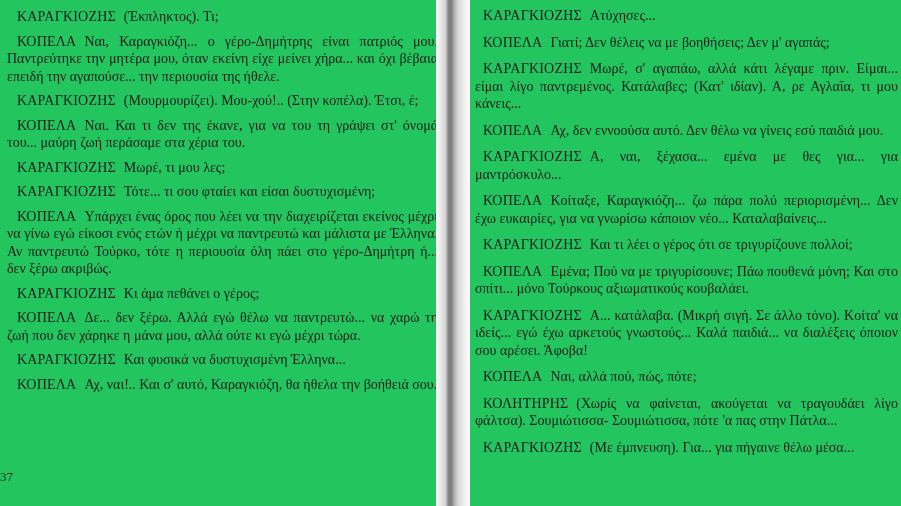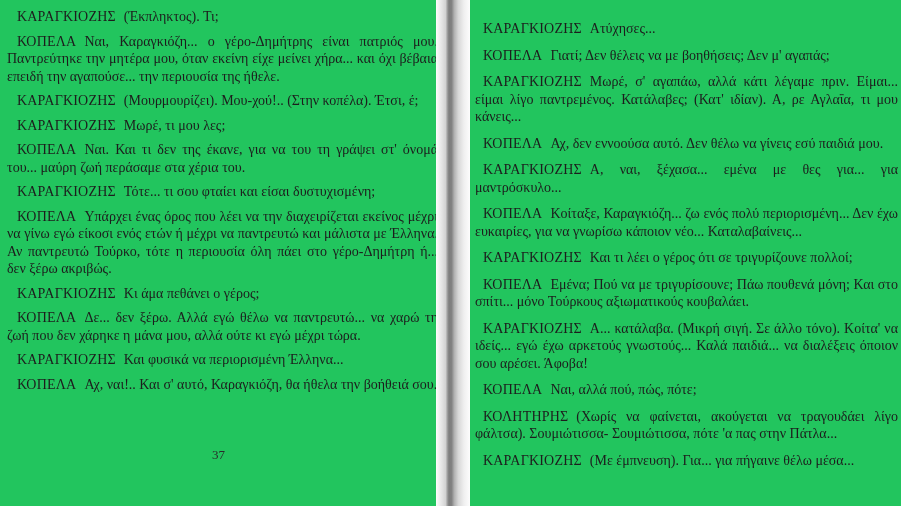--- a/index.html
+++ b/index.html
@@ -25,42 +25,42 @@
     box-sizing: border-box;
   }
   .page-left {
     left: 0;
     width: 444px;
     padding: 8px 6px 0 7px;
   }
   .page-right {
     left: 455px;
     width: 446px;
-    padding: 20px 3px 0 20px;
+    padding: 7px 3px 0 20px;
   }
   .dlg {
     margin: 0 0 7px 0;
     font-size: 14px;
     line-height: 17.5px;
     text-align: justify;
     text-indent: 10px;
   }
   .page-right .dlg {
     margin-bottom: 9px;
     text-indent: 8px;
   }
   .speaker {
     margin-right: 8px;
     letter-spacing: 0.2px;
   }
   .page-number {
     position: absolute;
-    top: 447px;
+    top: 469px;
     font-size: 13px;
-    text-align: center;
+    text-align: left;
     color: #2a2a2a;
   }
   .page-number.left {
     left: 0;
     width: 437px;
   }
   .page-number.right {
     left: 475px;
     width: 423px;
   }
@@ -86,39 +86,39 @@
 </head>
 <body>
 
 <div class="spread">
 
   <div class="page page-left">
     <div class="text-block" id="left-paragraphs">
         <p class="dlg"><span class="speaker">ΚΑΡΑΓΚΙΟΖΗΣ</span><span class="dialogue">(Έκπληκτος). Τι;</span></p>
         <p class="dlg"><span class="speaker">ΚΟΠΕΛΑ</span><span class="dialogue">Ναι, Καραγκιόζη... ο γέρο-Δημήτρης είναι πατριός μου. Παντρεύτηκε την μητέρα μου, όταν εκείνη είχε μείνει χήρα... και όχι βέβαια επειδή την αγαπούσε... την περιουσία της ήθελε.</span></p>
         <p class="dlg"><span class="speaker">ΚΑΡΑΓΚΙΟΖΗΣ</span><span class="dialogue">(Μουρμουρίζει). Μου-χού!.. (Στην κοπέλα). Έτσι, έ;</span></p>
+        <p class="dlg"><span class="speaker">ΚΟΠΕΛΑ</span><span class="dialogue">Ναι. Και τι δεν της έκανε, για να του τη γράψει στ' όνομά του... μαύρη ζωή περάσαμε στα χέρια του.</span></p>
         <p class="dlg"><span class="speaker">ΚΑΡΑΓΚΙΟΖΗΣ</span><span class="dialogue">Μωρέ, τι μου λες;</span></p>
-        <p class="dlg"><span class="speaker">ΚΟΠΕΛΑ</span><span class="dialogue">Ναι. Και τι δεν της έκανε, για να του τη γράψει στ' όνομά του... μαύρη ζωή περάσαμε στα χέρια του.</span></p>
         <p class="dlg"><span class="speaker">ΚΑΡΑΓΚΙΟΖΗΣ</span><span class="dialogue">Τότε... τι σου φταίει και είσαι δυστυχισμένη;</span></p>
         <p class="dlg"><span class="speaker">ΚΟΠΕΛΑ</span><span class="dialogue">Υπάρχει ένας όρος που λέει να την διαχειρίζεται εκείνος μέχρι να γίνω εγώ είκοσι ενός ετών ή μέχρι να παντρευτώ και μάλιστα με Έλληνα. Αν παντρευτώ Τούρκο, τότε η περιουσία όλη πάει στο γέρο-Δημήτρη ή... δεν ξέρω ακριβώς.</span></p>
         <p class="dlg"><span class="speaker">ΚΑΡΑΓΚΙΟΖΗΣ</span><span class="dialogue">Κι άμα πεθάνει ο γέρος;</span></p>
         <p class="dlg"><span class="speaker">ΚΟΠΕΛΑ</span><span class="dialogue">Δε... δεν ξέρω. Αλλά εγώ θέλω να παντρευτώ... να χαρώ τη ζωή που δεν χάρηκε η μάνα μου, αλλά ούτε κι εγώ μέχρι τώρα.</span></p>
-        <p class="dlg"><span class="speaker">ΚΑΡΑΓΚΙΟΖΗΣ</span><span class="dialogue">Και φυσικά να περιορισμένη Έλληνα...</span></p>
+        <p class="dlg"><span class="speaker">ΚΑΡΑΓΚΙΟΖΗΣ</span><span class="dialogue">Και φυσικά να δυστυχισμένη Έλληνα...</span></p>
         <p class="dlg"><span class="speaker">ΚΟΠΕΛΑ</span><span class="dialogue">Αχ, ναι!.. Και σ' αυτό, Καραγκιόζη, θα ήθελα την βοήθειά σου.</span></p>
       </div>
   </div>
 
   <div class="page page-right">
     <div class="text-block" id="right-paragraphs">
         <p class="dlg"><span class="speaker">ΚΑΡΑΓΚΙΟΖΗΣ</span><span class="dialogue">Ατύχησες...</span></p>
         <p class="dlg"><span class="speaker">ΚΟΠΕΛΑ</span><span class="dialogue">Γιατί; Δεν θέλεις να με βοηθήσεις; Δεν μ' αγαπάς;</span></p>
         <p class="dlg"><span class="speaker">ΚΑΡΑΓΚΙΟΖΗΣ</span><span class="dialogue">Μωρέ, σ' αγαπάω, αλλά κάτι λέγαμε πριν. Είμαι... είμαι λίγο παντρεμένος. Κατάλαβες; (Κατ' ιδίαν). Α, ρε Αγλαΐα, τι μου κάνεις...</span></p>
         <p class="dlg"><span class="speaker">ΚΟΠΕΛΑ</span><span class="dialogue">Αχ, δεν εννοούσα αυτό. Δεν θέλω να γίνεις εσύ παιδιά μου.</span></p>
         <p class="dlg"><span class="speaker">ΚΑΡΑΓΚΙΟΖΗΣ</span><span class="dialogue">Α, ναι, ξέχασα... εμένα με θες για... για μαντρόσκυλο...</span></p>
-        <p class="dlg"><span class="speaker">ΚΟΠΕΛΑ</span><span class="dialogue">Κοίταξε, Καραγκιόζη... ζω ενός πολύ περιορισμένη... Δεν έχω ευκαιρίες, για να γνωρίσω κάποιον νέο... Καταλαβαίνεις...</span></p>
+        <p class="dlg"><span class="speaker">ΚΟΠΕΛΑ</span><span class="dialogue">Κοίταξε, Καραγκιόζη... ζω πάρα πολύ περιορισμένη... Δεν έχω ευκαιρίες, για να γνωρίσω κάποιον νέο... Καταλαβαίνεις...</span></p>
         <p class="dlg"><span class="speaker">ΚΑΡΑΓΚΙΟΖΗΣ</span><span class="dialogue">Και τι λέει ο γέρος ότι σε τριγυρίζουνε πολλοί;</span></p>
         <p class="dlg"><span class="speaker">ΚΟΠΕΛΑ</span><span class="dialogue">Εμένα; Πού να με τριγυρίσουνε; Πάω πουθενά μόνη; Και στο σπίτι... μόνο Τούρκους αξιωματικούς κουβαλάει.</span></p>
         <p class="dlg"><span class="speaker">ΚΑΡΑΓΚΙΟΖΗΣ</span><span class="dialogue">Α... κατάλαβα. (Μικρή σιγή. Σε άλλο τόνο). Κοίτα' να ιδείς... εγώ έχω αρκετούς γνωστούς... Καλά παιδιά... να διαλέξεις όποιον σου αρέσει. Άφοβα!</span></p>
         <p class="dlg"><span class="speaker">ΚΟΠΕΛΑ</span><span class="dialogue">Ναι, αλλά πού, πώς, πότε;</span></p>
         <p class="dlg"><span class="speaker">ΚΟΛΗΤΗΡΗΣ</span><span class="dialogue">(Χωρίς να φαίνεται, ακούγεται να τραγουδάει λίγο φάλτσα). Σουμιώτισσα- Σουμιώτισσα, πότε 'α πας στην Πάτλα...</span></p>
         <p class="dlg"><span class="speaker">ΚΑΡΑΓΚΙΟΖΗΣ</span><span class="dialogue">(Με έμπνευση). Για... για πήγαινε θέλω μέσα...</span></p>
       </div>
   </div>
 
   <div class="page-number left">37</div>

